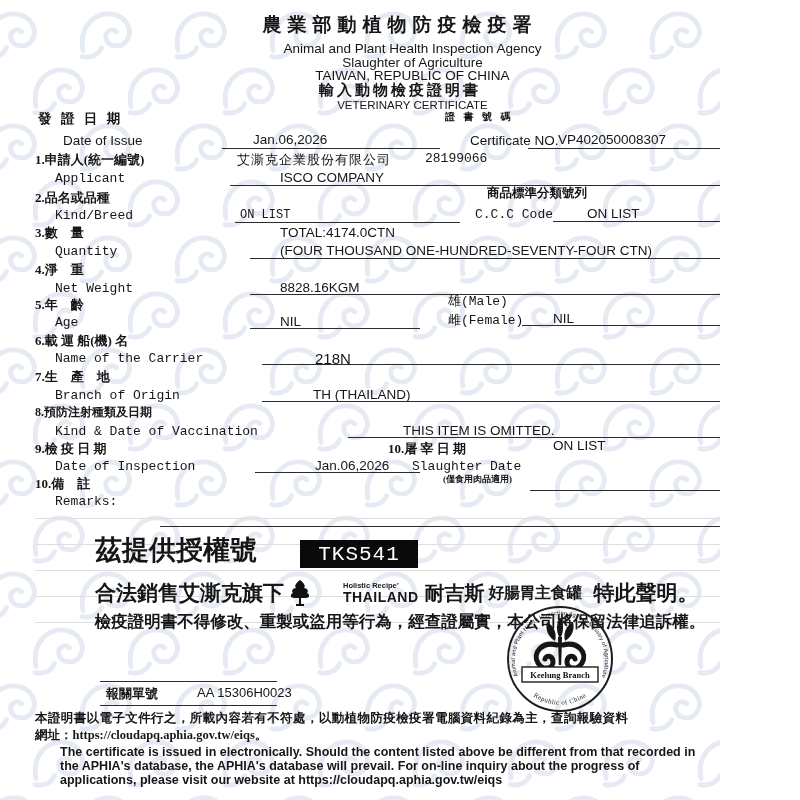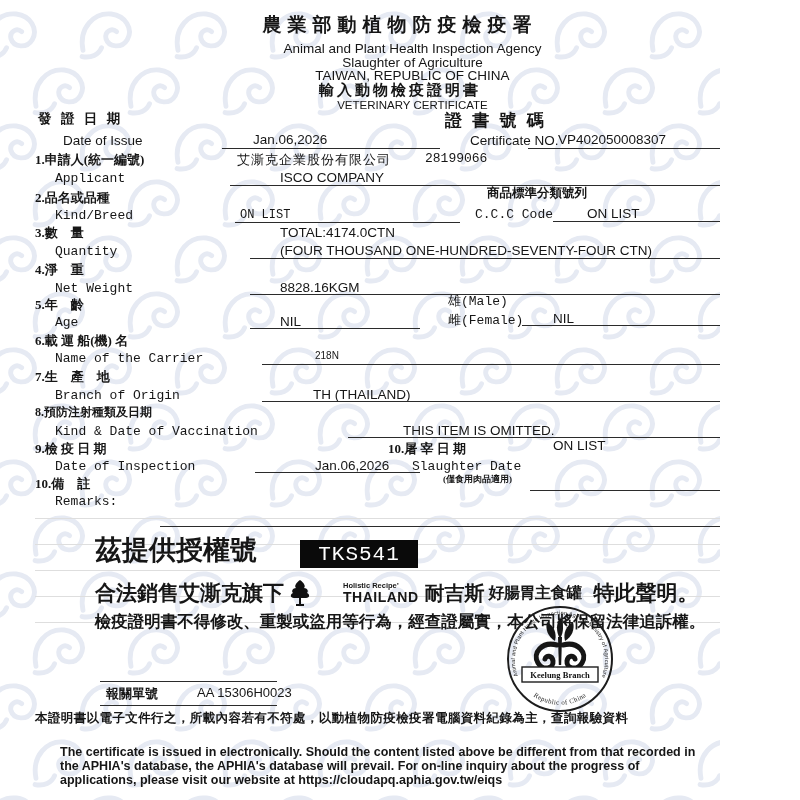--- a/index.html
+++ b/index.html
@@ -575,21 +575,21 @@
   <div id="content">
 
     <div class="abs ctr zh" style="top:14px;font-size:19px;letter-spacing:6px;">農業部動植物防疫檢疫署</div>
     <div class="abs ctr sans" style="top:41px;font-size:13.5px;">Animal and Plant Health Inspection Agency</div>
     <div class="abs ctr sans" style="top:55px;font-size:13.5px;">Slaughter of Agriculture</div>
     <div class="abs ctr sans" style="top:68px;font-size:13.5px;">TAIWAN, REPUBLIC OF CHINA</div>
     <div class="abs ctr zh" style="top:82px;font-size:15px;letter-spacing:3px;">輸入動物檢疫證明書</div>
     <div class="abs ctr sans" style="top:99px;font-size:11.5px;">VETERINARY CERTIFICATE</div>
 
     <div class="abs zh" style="left:38px;top:111px;font-size:13.5px;letter-spacing:3px;">發 證 日 期</div>
-    <div class="abs zh" style="left:445px;top:111px;font-size:17px;letter-spacing:3px;">證 書 號 碼</div>
+    <div class="abs zh" style="left:445px;top:111px;font-size:10px;letter-spacing:3px;">證 書 號 碼</div>
     <div class="abs sans" style="left:38px;top:133px;font-size:13.5px;">Date of Issue</div>
     <div class="abs sans" style="left:228px;top:132px;font-size:13.5px;">Jan.06,2026</div>
     <div class="line" style="left:222px;top:148px;width:218px;"></div>
     <div class="abs sans" style="left:445px;top:133px;font-size:13.5px;">Certificate NO.</div>
     <div class="abs sans" style="left:533px;top:132px;font-size:13.5px;">VP402050008307</div>
     <div class="line" style="left:528px;top:148px;width:242px;"></div>
 
     <div class="abs zh" style="left:35px;top:153px;font-size:13px;">1.申請人(統一編號)</div>
     <div class="abs zhn" style="left:237px;top:153px;font-size:13px;letter-spacing:1px;">艾澌克企業股份有限公司</div>
     <div class="abs mono" style="left:425px;top:152px;font-size:13px;">28199066</div>
@@ -621,21 +621,21 @@
     <div class="abs mono" style="left:448px;top:295px;font-size:13px;">雄(Male)</div>
     <div class="abs mono" style="left:55px;top:316px;font-size:13px;">Age</div>
     <div class="abs sans" style="left:255px;top:314px;font-size:13.5px;">NIL</div>
     <div class="line" style="left:250px;top:328px;width:170px;"></div>
     <div class="abs mono" style="left:448px;top:314px;font-size:13px;">雌(Female)</div>
     <div class="abs sans" style="left:528px;top:311px;font-size:13.5px;">NIL</div>
     <div class="line" style="left:522px;top:325px;width:224px;"></div>
 
     <div class="abs zh" style="left:35px;top:334px;font-size:13px;">6.載 運 船(機) 名</div>
     <div class="abs mono" style="left:55px;top:352px;font-size:13px;">Name of the Carrier</div>
-    <div class="abs sans" style="left:290px;top:350px;font-size:10px;">218N</div>
+    <div class="abs sans" style="left:290px;top:350px;font-size:15px;">218N</div>
     <div class="line" style="left:262px;top:364px;width:506px;"></div>
 
     <div class="abs zh" style="left:35px;top:370px;font-size:13px;">7.生　產　地</div>
     <div class="abs mono" style="left:55px;top:389px;font-size:13px;">Branch of Origin</div>
     <div class="abs sans" style="left:288px;top:387px;font-size:13.5px;">TH (THAILAND)</div>
     <div class="line" style="left:262px;top:401px;width:506px;"></div>
 
     <div class="abs zh" style="left:35px;top:406px;font-size:12px;">8.預防注射種類及日期</div>
     <div class="abs mono" style="left:55px;top:425px;font-size:13px;">Kind &amp; Date of Vaccination</div>
     <div class="abs sans" style="left:378px;top:423px;font-size:13.5px;">THIS ITEM IS OMITTED.</div>
@@ -705,18 +705,19 @@
       <rect x="-38" y="8" width="76" height="15" fill="#ffffff" stroke="#1d1d1d" stroke-width="1.4"></rect>
       <text x="0" y="19" text-anchor="middle" style="font-family:'Liberation Serif','DejaVu Serif',serif;font-weight:bold;font-size:8.5px;fill:#111;">Keelung Branch</text>
     </svg>
 
     <div class="line" style="left:100px;top:681px;width:177px;"></div>
     <div class="abs zh" style="left:106px;top:687px;font-size:13px;">報關單號</div>
     <div class="abs sans" style="left:172px;top:686px;font-size:13px;">AA 15306H0023</div>
     <div class="line" style="left:100px;top:705px;width:177px;"></div>
 
     <div class="abs zh" style="left:35px;top:711px;font-size:12.5px;letter-spacing:.4px;">本證明書以電子文件行之，所載內容若有不符處，以動植物防疫檢疫署電腦資料紀錄為主，查詢報驗資料</div>
+    <div class="abs zh" style="left:35px;top:728px;font-size:12.5px;">網址：https://cloudapq.aphia.gov.tw/eiqs。</div>
     <div class="abs sans" style="left:35px;top:745px;font-size:12.5px;font-weight:bold;">The certificate is issued in electronically. Should the content listed above be different from that recorded in</div>
     <div class="abs sans" style="left:35px;top:759px;font-size:12.5px;font-weight:bold;">the APHIA's database, the APHIA's database will prevail. For on-line inquiry about the progress of</div>
     <div class="abs sans" style="left:35px;top:773px;font-size:12.5px;font-weight:bold;">applications, please visit our website at https://cloudapq.aphia.gov.tw/eiqs</div>
 
   </div>
 </div>
 
 </body></html>

